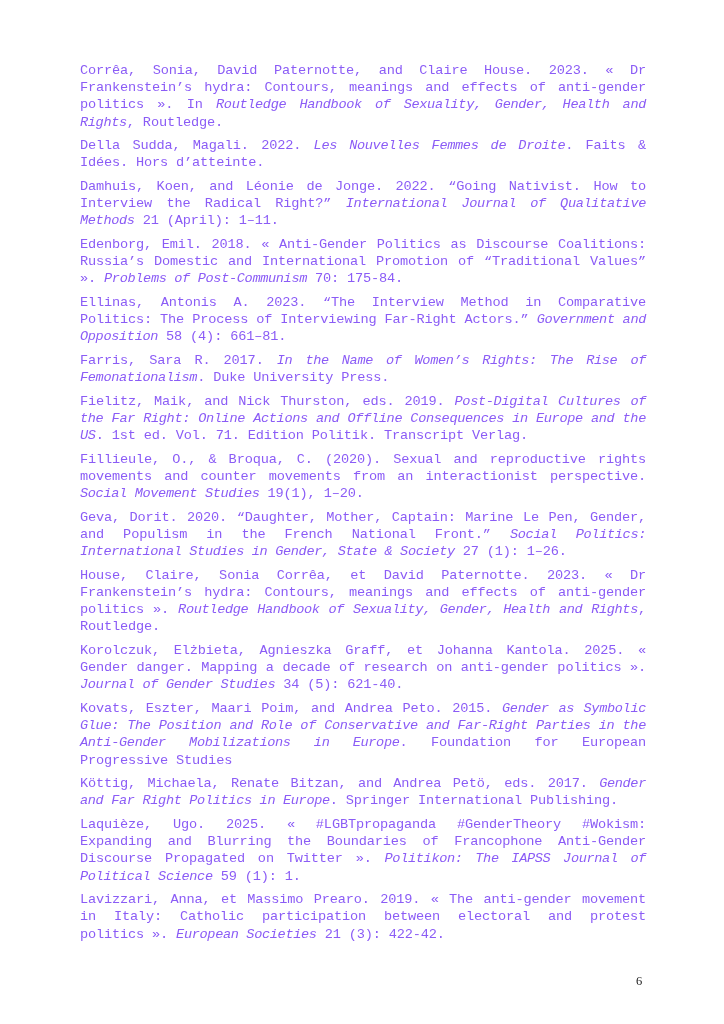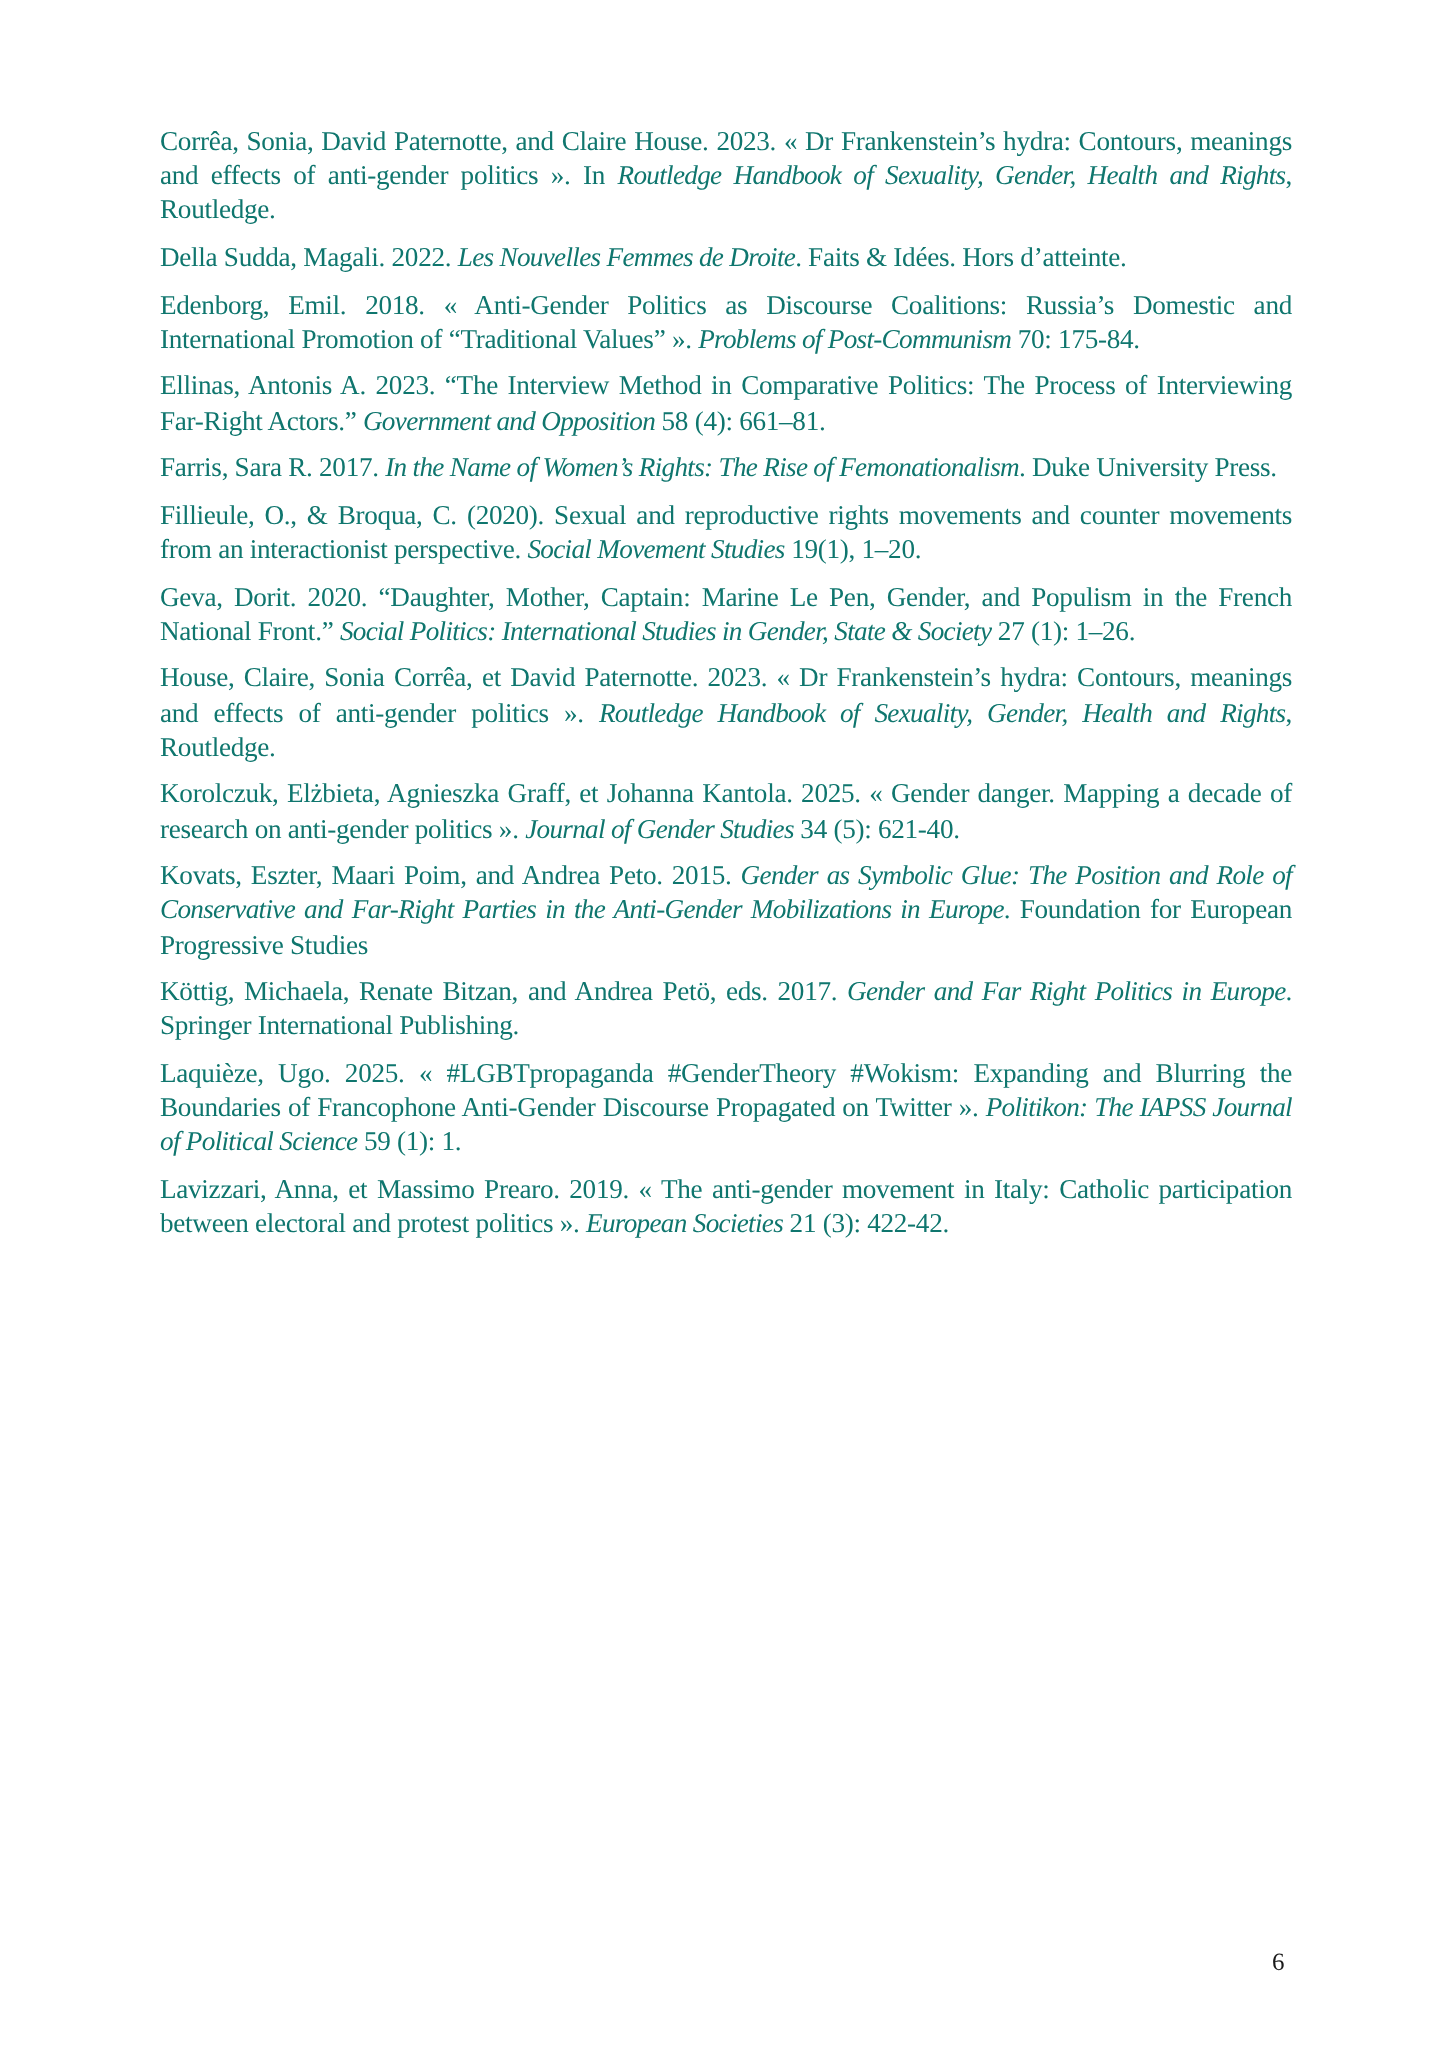--- a/index.html
+++ b/index.html
@@ -1,38 +1,40 @@
 <!DOCTYPE html>
 <html><head>
 <meta charset="utf-8">
 <style>
   html, body { margin: 0; padding: 0; background: #ffffff; }
   body { width: 724px; height: 1024px; position: relative; overflow: hidden; }
   .page {
     position: absolute; left: 80px; top: 62px; width: 566px;
-    font-family: Liberation Serif, serif;
-    font-size: 13.6px; line-height: 17.2px; color: #0f766e;
+    font-family: Liberation Mono, monospace;
+    font-size: 13.6px; line-height: 17.2px; color: #8b5cf6;
     letter-spacing: -0.15px;
   }
   .ref { text-align: justify; margin: 0 0 6.4px 0; }
   .ref i { font-style: italic; letter-spacing: -0.35px; }
   .page-number {
     position: absolute; left: 636px; top: 974px;
     font-family: "Liberation Serif", serif; font-size: 12.5px; color: #1a1a1a;
   }
 </style>
 </head>
 <body>
 
 <div class="page" id="refs">
     <p class="ref"><span>Corrêa, Sonia, David Paternotte, and Claire House. 2023. « Dr Frankenstein’s hydra: Contours, meanings and effects of anti-gender politics ». In </span><i>Routledge Handbook of Sexuality, Gender, Health and Rights</i><span>, Routledge.</span></p>
     <p class="ref"><span>Della Sudda, Magali. 2022. </span><i>Les Nouvelles Femmes de Droite</i><span>. Faits &amp; Idées. Hors d’atteinte.</span></p>
+    <p class="ref"><span>Damhuis, Koen, and Léonie de Jonge. 2022. “Going Nativist. How to Interview the Radical Right?” </span><i>International Journal of Qualitative Methods</i><span> 21 (April): 1–11.</span></p>
     <p class="ref"><span>Edenborg, Emil. 2018. « Anti-Gender Politics as Discourse Coalitions: Russia’s Domestic and International Promotion of “Traditional Values” ». </span><i>Problems of Post-Communism</i><span> 70: 175-84.</span></p>
     <p class="ref"><span>Ellinas, Antonis A. 2023. “The Interview Method in Comparative Politics: The Process of Interviewing Far-Right Actors.” </span><i>Government and Opposition</i><span> 58 (4): 661–81.</span></p>
     <p class="ref"><span>Farris, Sara R. 2017. </span><i>In the Name of Women’s Rights: The Rise of Femonationalism</i><span>. Duke University Press.</span></p>
+    <p class="ref"><span>Fielitz, Maik, and Nick Thurston, eds. 2019. </span><i>Post-Digital Cultures of the Far Right: Online Actions and Offline Consequences in Europe and the US</i><span>. 1st ed. Vol. 71. Edition Politik. Transcript Verlag.</span></p>
     <p class="ref"><span>Fillieule, O., &amp; Broqua, C. (2020). Sexual and reproductive rights movements and counter movements from an interactionist perspective. </span><i>Social Movement Studies</i><span> 19(1), 1–20.</span></p>
     <p class="ref"><span>Geva, Dorit. 2020. “Daughter, Mother, Captain: Marine Le Pen, Gender, and Populism in the French National Front.” </span><i>Social Politics: International Studies in Gender, State &amp; Society</i><span> 27 (1): 1–26.</span></p>
     <p class="ref"><span>House, Claire, Sonia Corrêa, et David Paternotte. 2023. « Dr Frankenstein’s hydra: Contours, meanings and effects of anti-gender politics ». </span><i>Routledge Handbook of Sexuality, Gender, Health and Rights</i><span>, Routledge.</span></p>
     <p class="ref"><span>Korolczuk, Elżbieta, Agnieszka Graff, et Johanna Kantola. 2025. « Gender danger. Mapping a decade of research on anti-gender politics ». </span><i>Journal of Gender Studies</i><span> 34 (5): 621-40.</span></p>
     <p class="ref"><span>Kovats, Eszter, Maari Poim, and Andrea Peto. 2015. </span><i>Gender as Symbolic Glue: The Position and Role of Conservative and Far-Right Parties in the Anti-Gender Mobilizations in Europe</i><span>. Foundation for European Progressive Studies</span></p>
     <p class="ref"><span>Köttig, Michaela, Renate Bitzan, and Andrea Petö, eds. 2017. </span><i>Gender and Far Right Politics in Europe</i><span>. Springer International Publishing.</span></p>
     <p class="ref"><span>Laquièze, Ugo. 2025. « #LGBTpropaganda #GenderTheory #Wokism: Expanding and Blurring the Boundaries of Francophone Anti-Gender Discourse Propagated on Twitter ». </span><i>Politikon: The IAPSS Journal of Political Science</i><span> 59 (1): 1.</span></p>
     <p class="ref"><span>Lavizzari, Anna, et Massimo Prearo. 2019. « The anti-gender movement in Italy: Catholic participation between electoral and protest politics ». </span><i>European Societies</i><span> 21 (3): 422-42.</span></p>
   </div>
 <div class="page-number">6</div>

